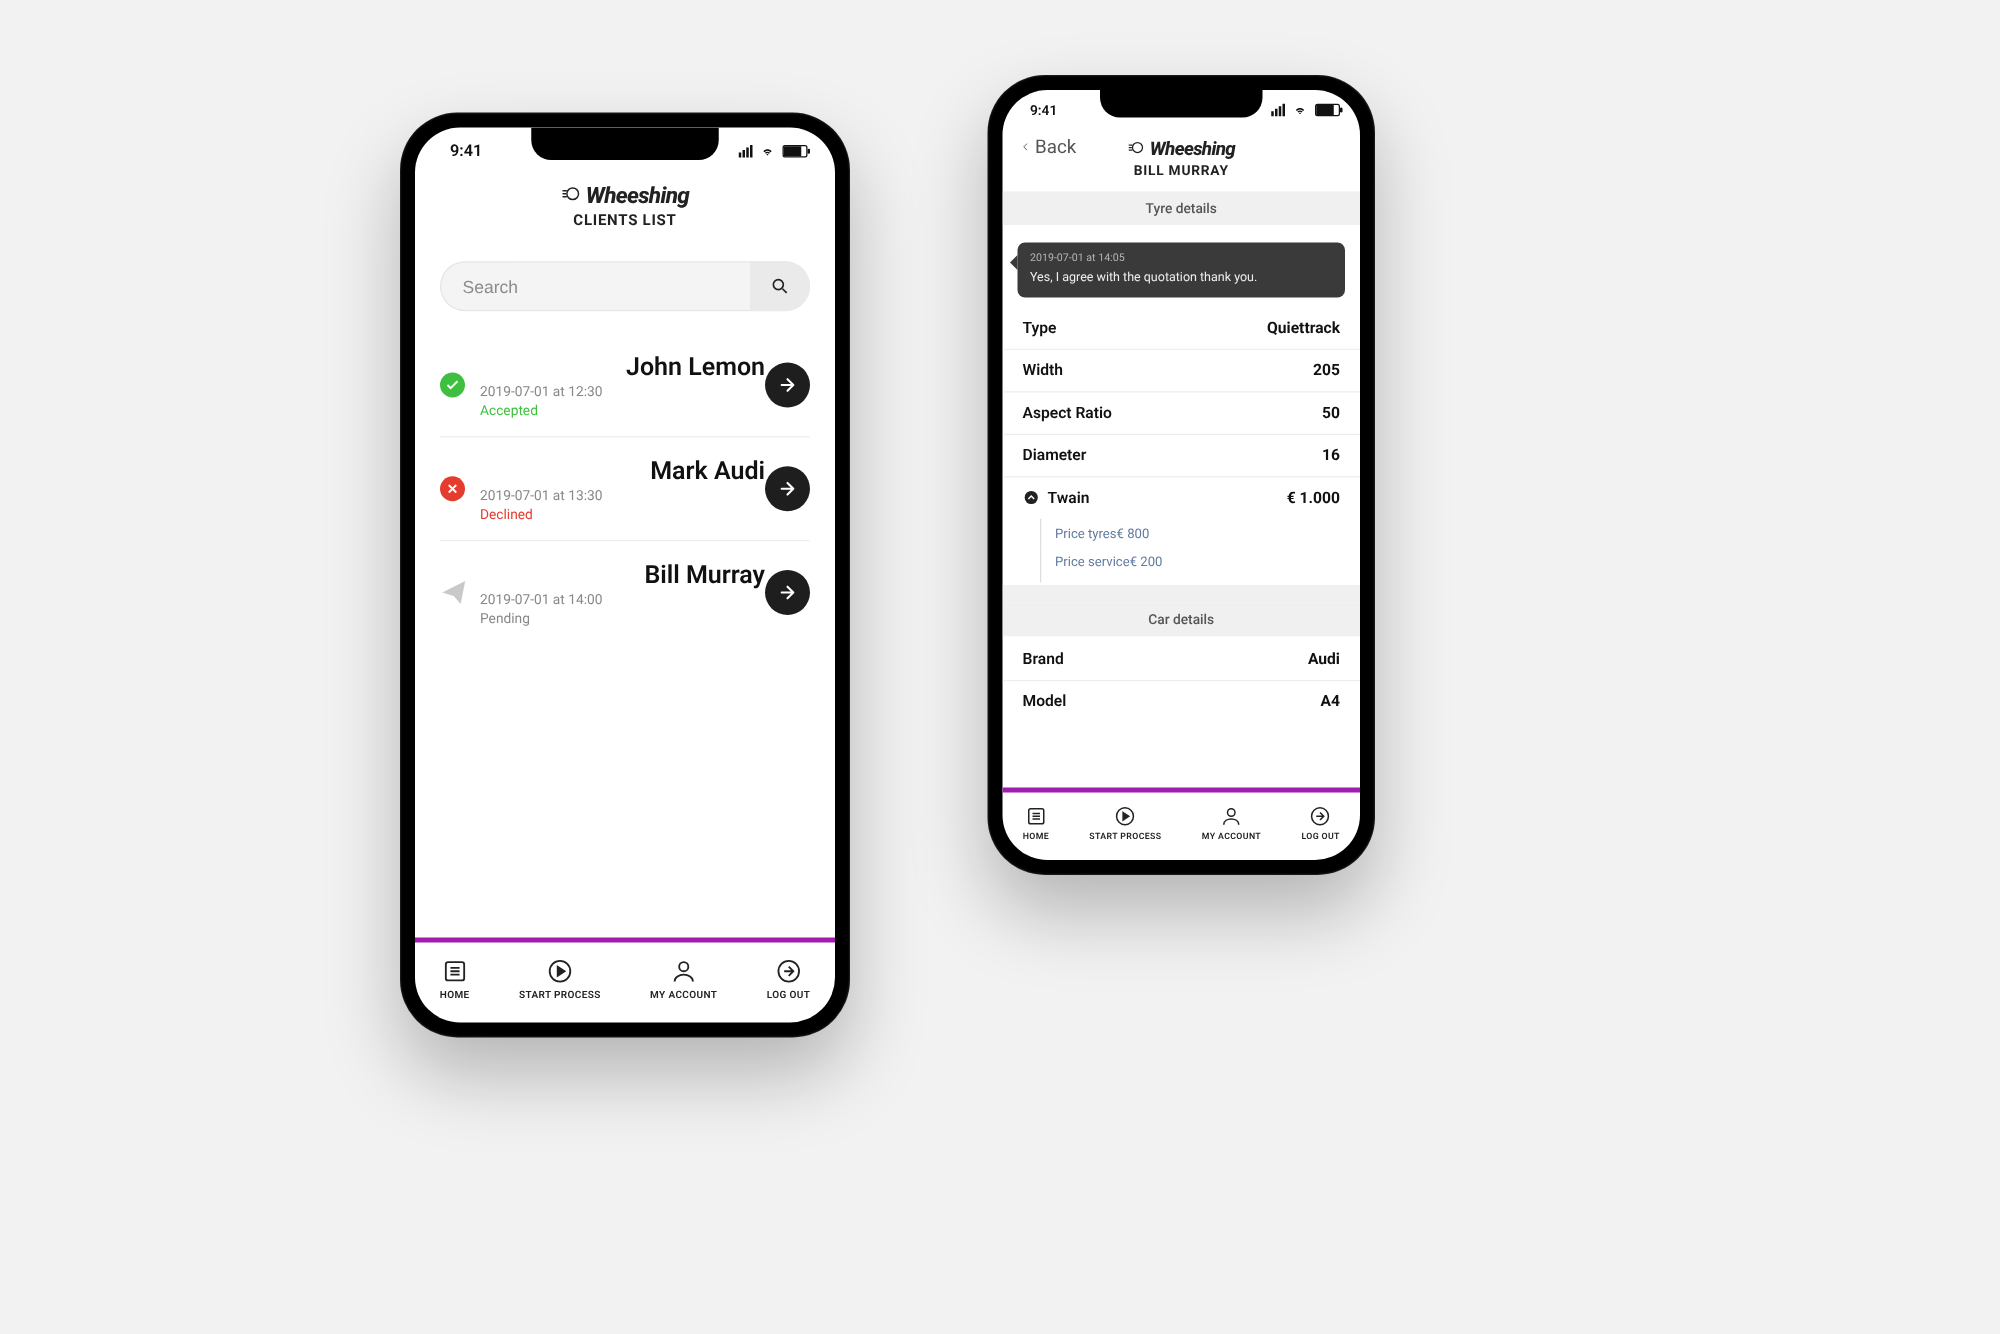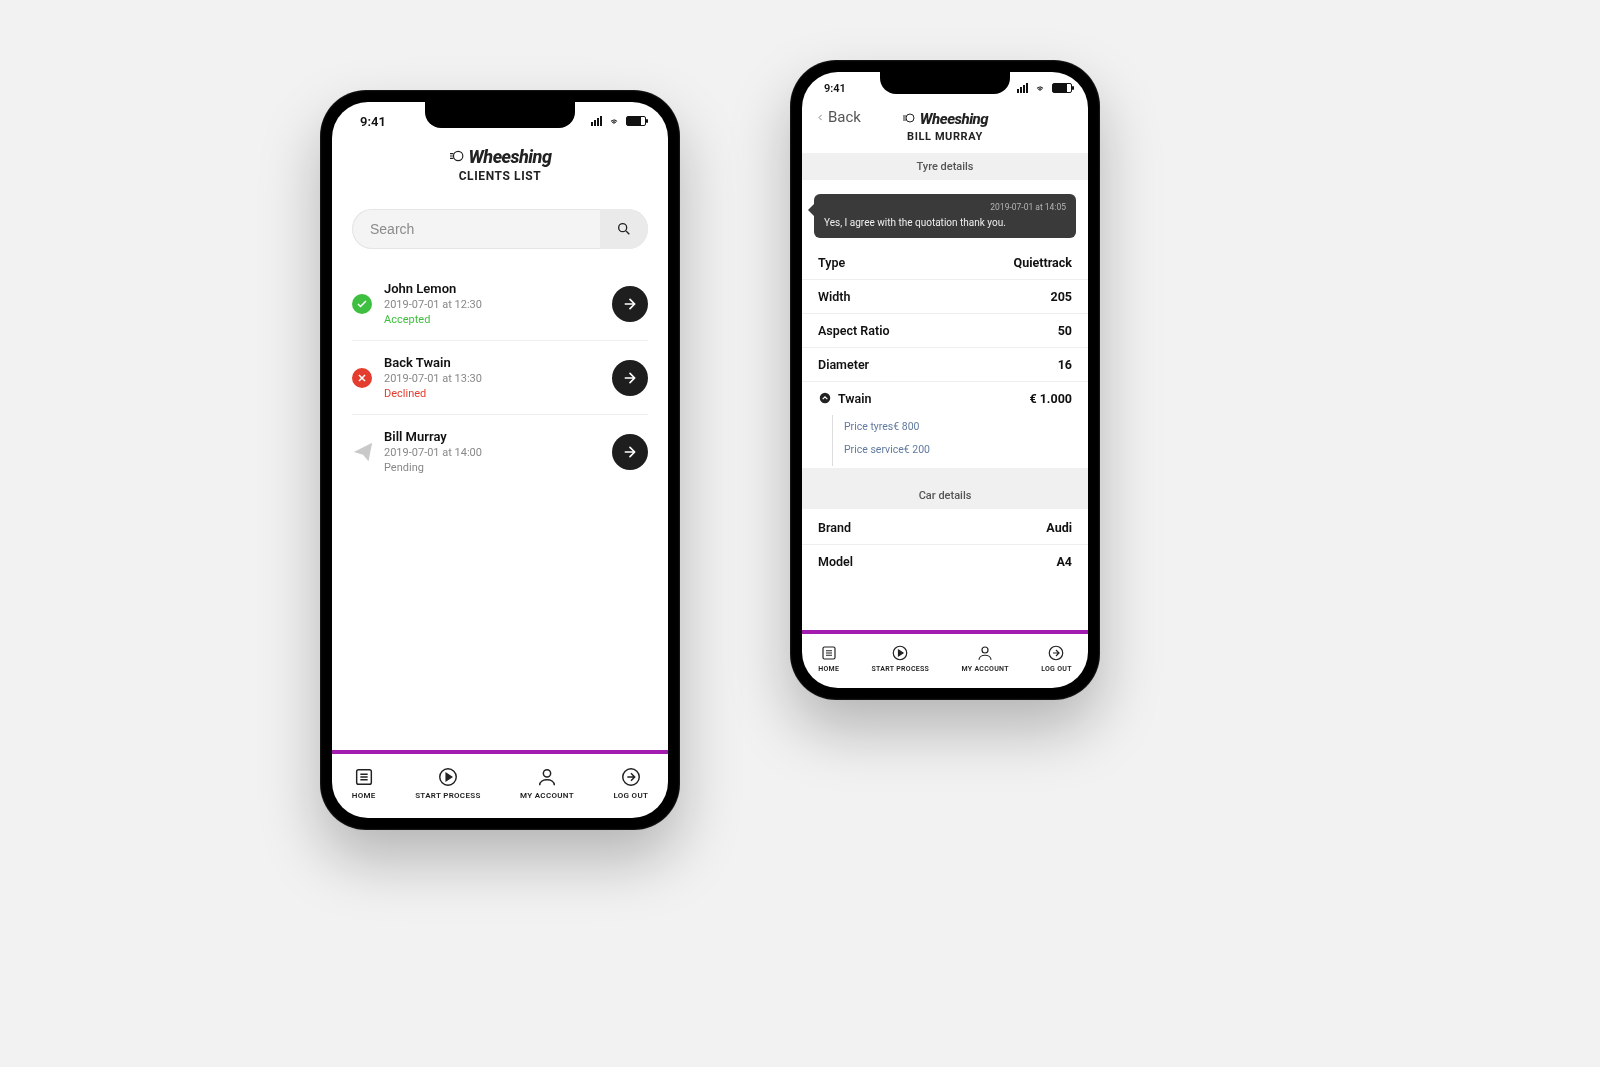--- a/index.html
+++ b/index.html
@@ -111,21 +111,21 @@
     display:flex;align-items:center;justify-content:center;
     margin-right:12px;
     flex-shrink:0;
   }
   .status-dot svg{width:12px;height:12px;fill:#fff;}
   .dot-accepted{background:#3fbf3f;}
   .dot-declined{background:#e43c2e;}
   .paper-plane{width:22px;height:22px;margin-right:10px;}
   .paper-plane svg{width:22px;height:22px;fill:#c9c9c9;}
   .client-info{flex:1;}
-  .client-name{font-size:13px;font-weight:600;color:#111;}
+  .client-name{font-size:20px;font-weight:600;color:#111;text-align:right;}
   .client-date{font-size:11px;color:#888;margin-top:2px;}
   .client-status{font-size:11px;margin-top:2px;}
   .st-accepted{color:#3fbf3f;}
   .st-declined{color:#e43c2e;}
   .st-pending{color:#888;}
   .go-btn{
     width:36px;height:36px;border-radius:50%;
     background:#1e1e1e;display:flex;align-items:center;justify-content:center;
     flex-shrink:0;
   }
@@ -154,21 +154,21 @@
     background:#f0f0f0;
     font-size:11px;color:#555;text-align:center;
     padding:7px 0;font-weight:500;
   }
   .bubble-wrap{padding: 14px 12px 6px;}
   .bubble{
     background:#3a3a3a;color:#eee;
     border-radius:6px;padding:8px 10px;
     position:relative;font-size:10px;line-height:1.35;
   }
-  .bubble-time{font-size:8.5px;color:#b5b5b5;margin-bottom:3px;text-align:right;}
+  .bubble-time{font-size:8.5px;color:#b5b5b5;margin-bottom:3px;}
   .bubble::before{
     content:"";position:absolute;left:-6px;top:10px;
     border:6px solid transparent;border-right-color:#3a3a3a;border-left:none;
   }
   .kv-list{padding: 2px 0;}
   .kv-row{
     display:flex;justify-content:space-between;
     padding:9px 16px;
     border-bottom:1px solid #eee;
     font-size:12.5px;
@@ -259,21 +259,21 @@
           </span>
         </div>
 
         <div class="client-row">
           <span class="status-dot dot-declined">
             <svg viewBox="0 0 24 24">
                 <path d="M6 6l12 12M18 6L6 18" stroke="#fff" stroke-width="3"></path>
               </svg>
           </span>
           <div class="client-info">
-            <div class="client-name">Back Twain</div>
+            <div class="client-name">Mark Audi</div>
             <div class="client-date">2019-07-01 at 13:30</div>
             <div class="client-status st-declined">Declined</div>
           </div>
           <span class="go-btn">
             <svg viewBox="0 0 24 24">
                 <path d="M5 12h12M12 5l7 7-7 7" stroke="#fff" stroke-width="2.5" fill="none" stroke-linecap="round" stroke-linejoin="round"></path>
               </svg>
           </span>
         </div>
 

